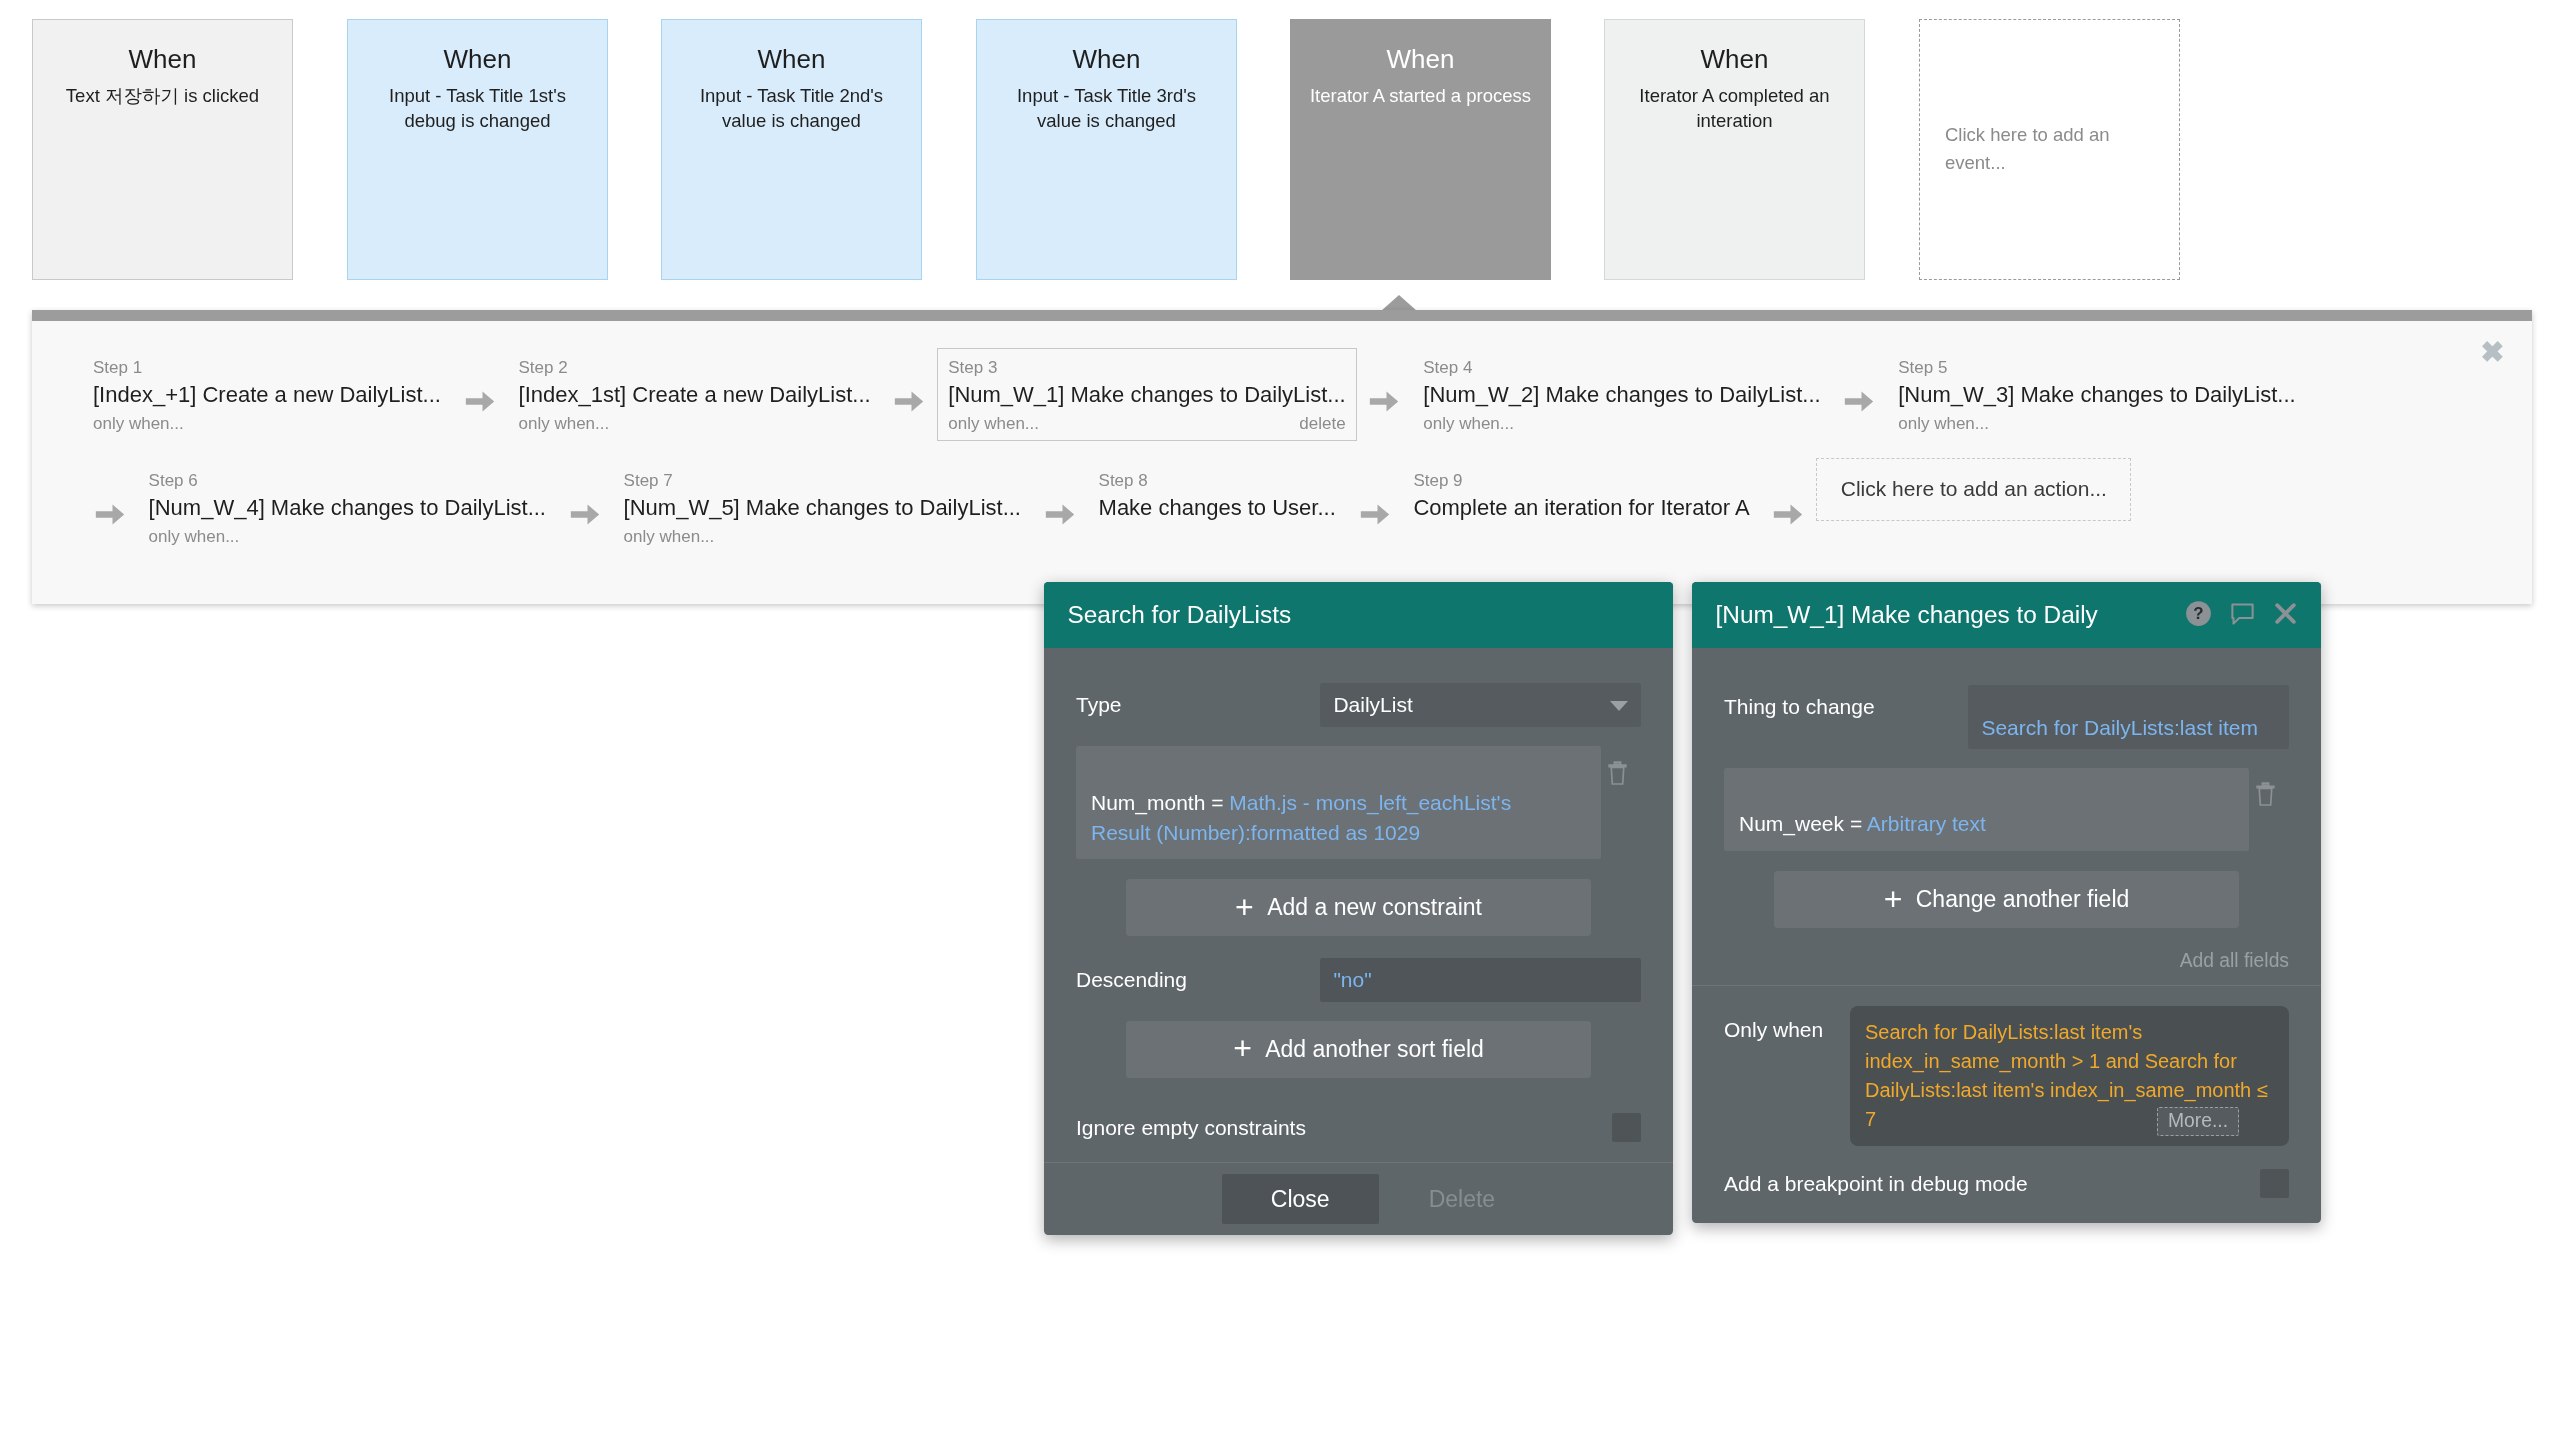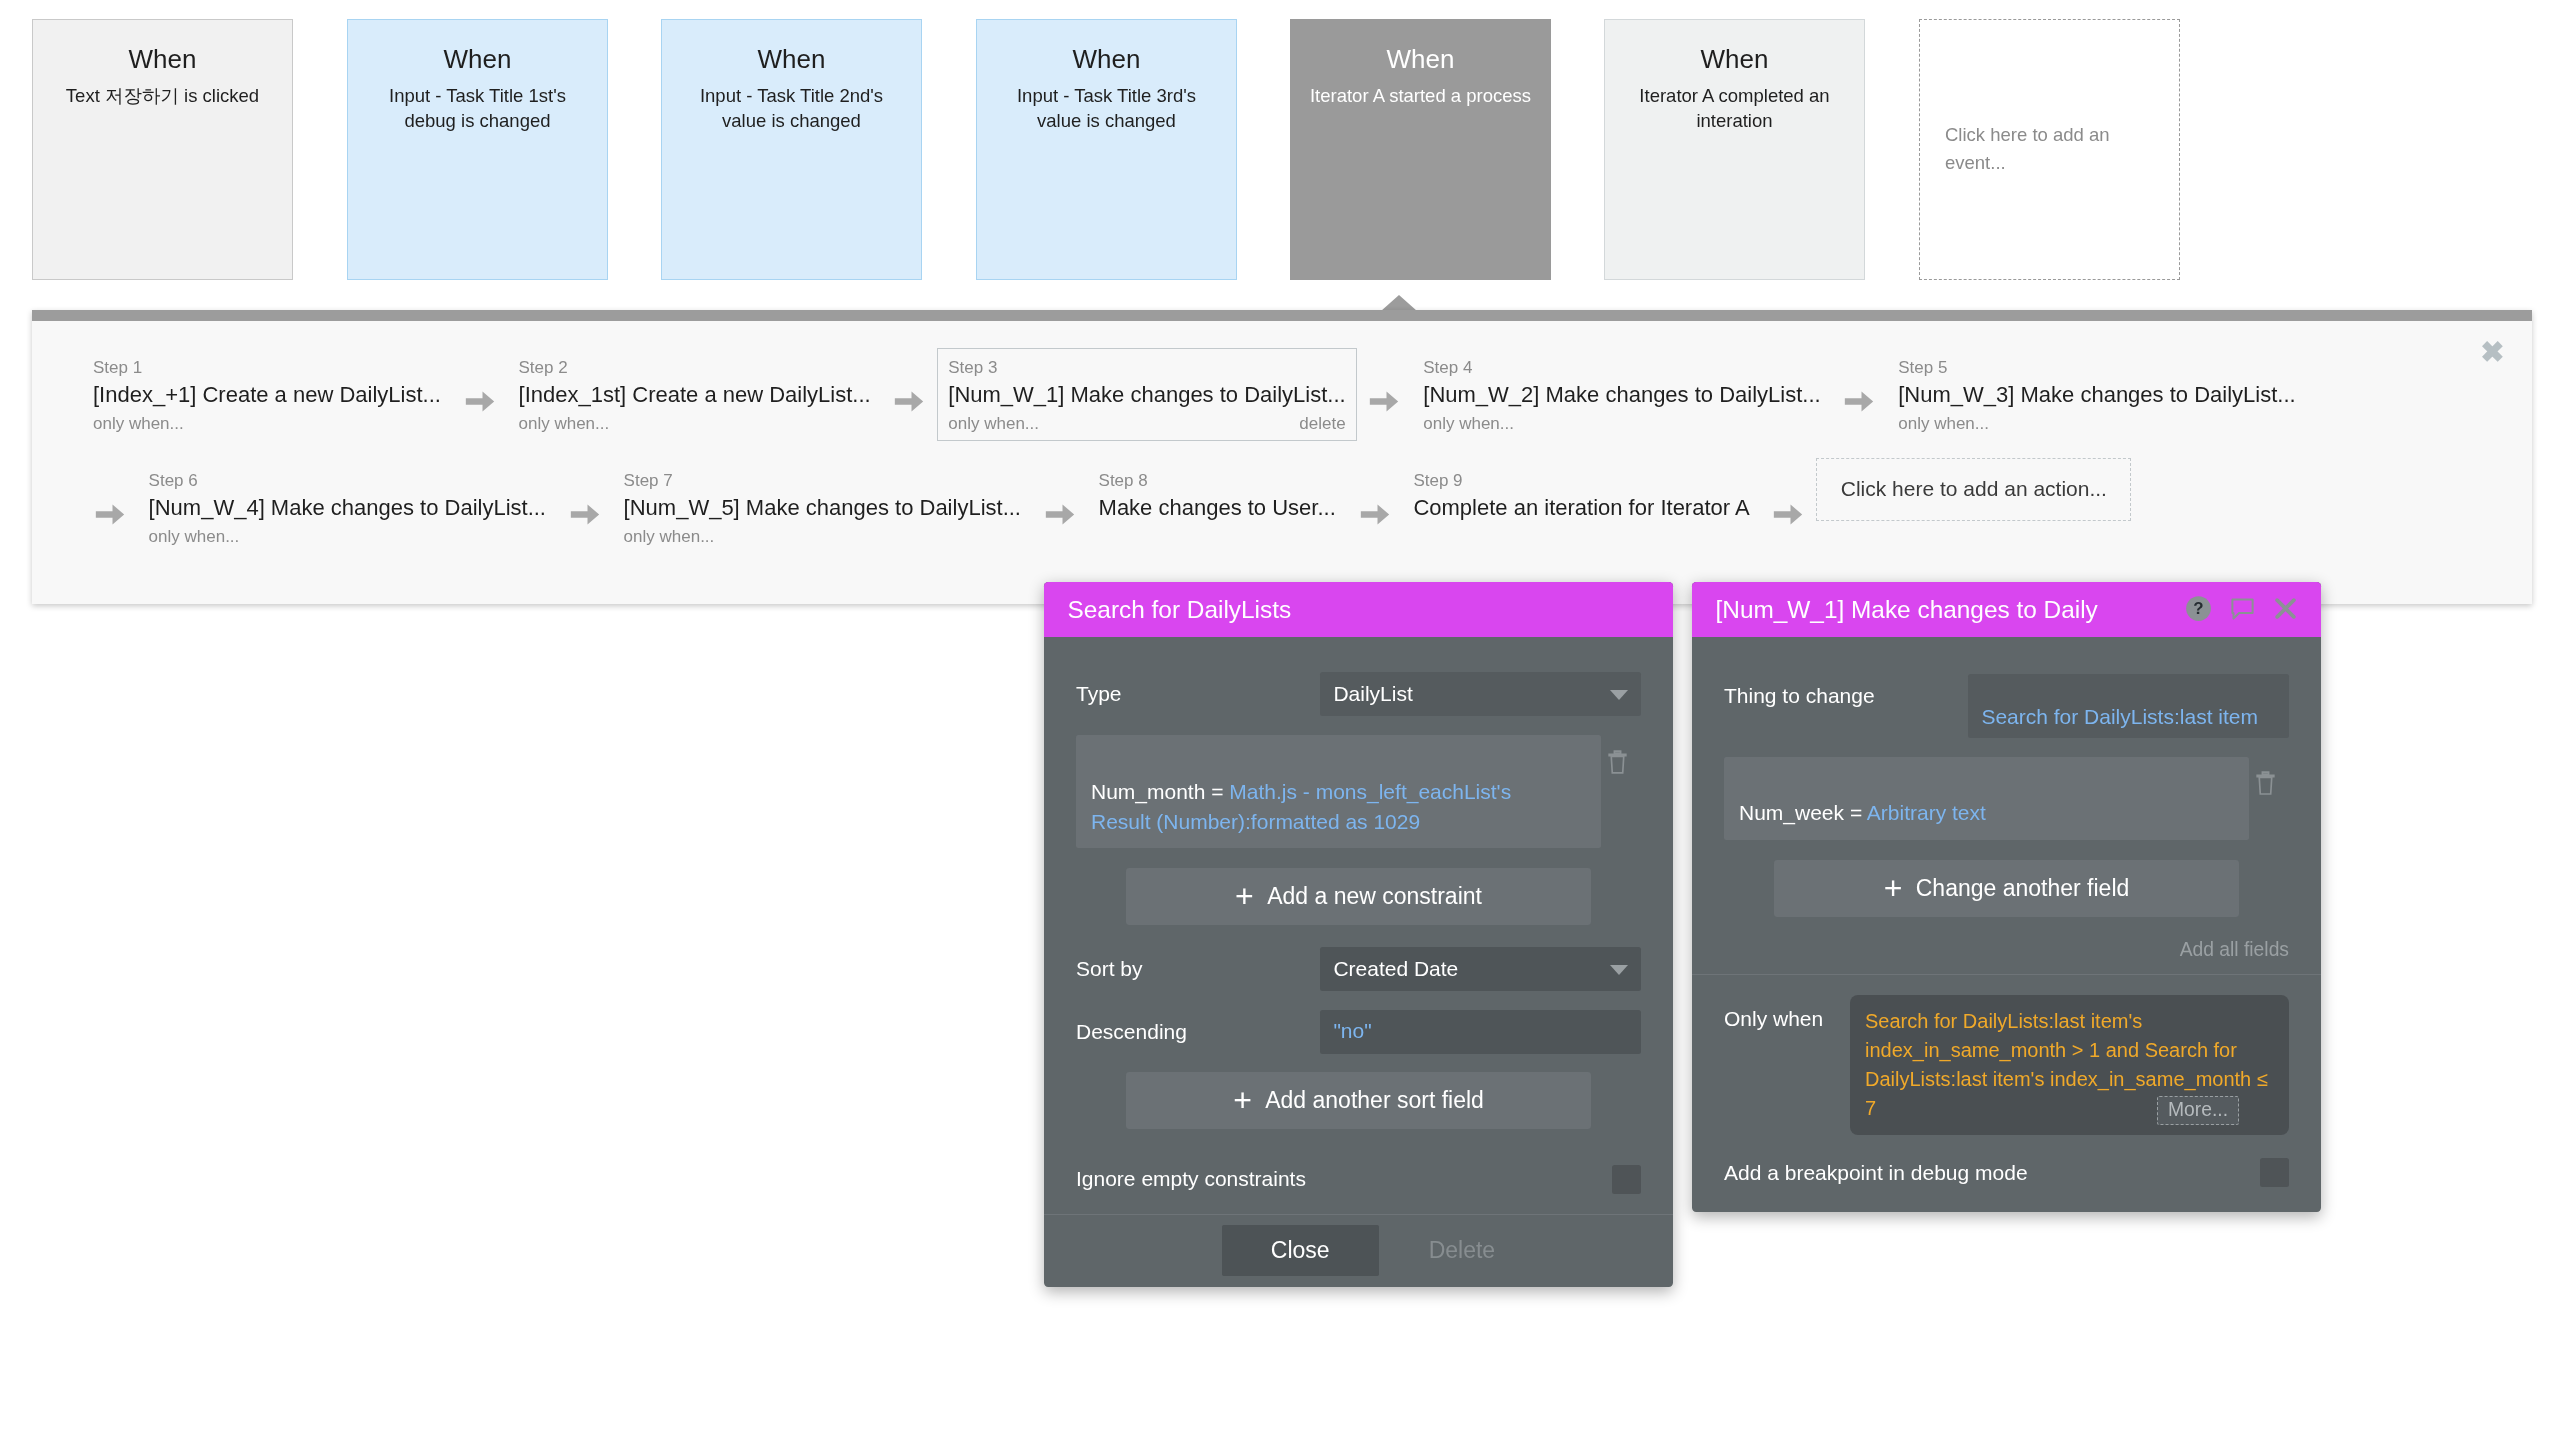--- a/index.html
+++ b/index.html
@@ -200,23 +200,23 @@
 
   
   .dlg {
     position: absolute;
     background: #5f6669;
     border-radius: 4.2px;
     box-shadow: 0 4.2px 15px rgba(0,0,0,0.30);
     box-sizing: border-box;
   }
   .dlg-header {
-    background: #d946ef;
+    background: #0f766e;
     border-radius: 4.2px 4.2px 0 0;
-    height: 55px;
+    height: 66px;
     display: flex;
     align-items: center;
     padding: 0 23.5px;
     justify-content: space-between;
   }
   .dlg-title {
     color: #ffffff;
     font-size: 24.4px;
     white-space: nowrap;
     overflow: hidden;
@@ -605,27 +605,20 @@
               <path d="M4 6h16v1.5H4zM9 3h6v2H9zM6 8h12l-1 16H7z" fill="none" stroke="#8b9194" stroke-width="1.6"></path>
             </svg>
         </span>
       </div>
 
       <div class="btn-wide">
         <span class="plus">+</span>
         <span class="lbl">Add a new constraint</span>
       </div>
 
-      <div class="row">
-        <div class="row-label">Sort by</div>
-        <div class="ctrl dropdown" style="background:#4f5558;">
-          <span class="val">Created Date</span>
-          <span class="caret"></span>
-        </div>
-      </div>
 
       <div class="row">
         <div class="row-label">Descending</div>
         <div class="ctrl" style="background:#4f5558;">
           <span class="val blue">"no"</span>
         </div>
       </div>
 
       <div class="btn-wide" style="margin-top:11.8px;">
         <span class="plus">+</span>

